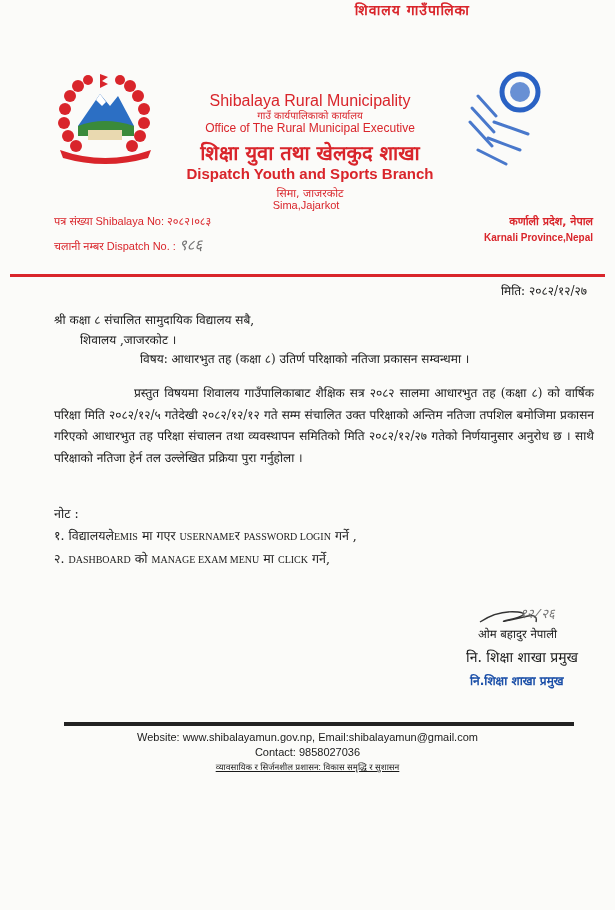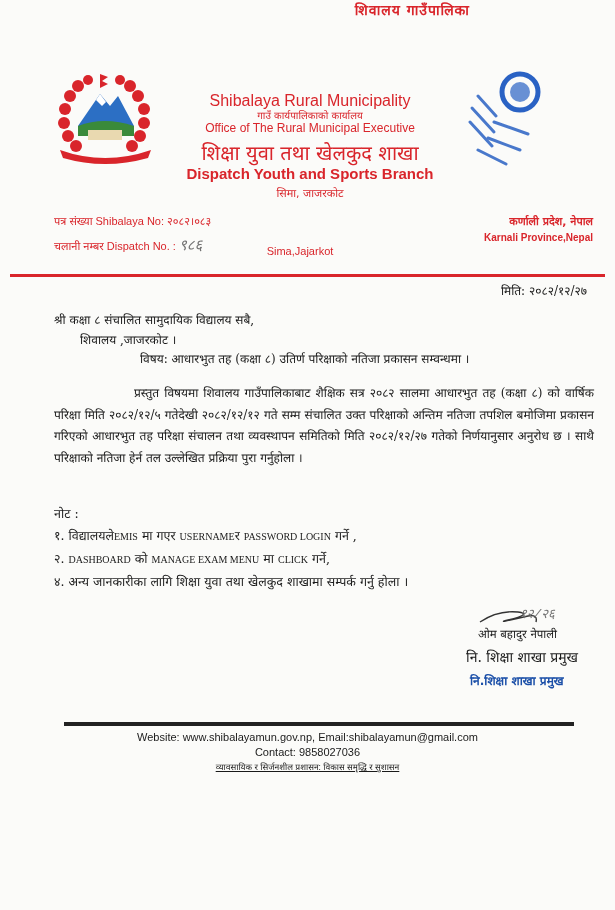--- a/index.html
+++ b/index.html
@@ -7,21 +7,21 @@
          font-family:"DejaVu Sans", sans-serif; color:#1a1a1a; }
   .abs { position:absolute; }
   .red { color:#d9252b; }
   .center { text-align:center; }
   
   #hdr { left:150px; width:320px; top:0; }
   .h-np1 { top:74px; font-size:14px; font-weight:bold; letter-spacing:1px;text-align:right; }
   .h-en1 { top:92px; font-size:16px; font-family:"Liberation Sans",sans-serif; }
   .h-np2 { top:108px; font-size:10px; }
   .h-en2 { top:121px; font-size:12px; font-family:"Liberation Sans",sans-serif; }
-  .h-np3 { top:139px; font-size:20px; font-weight:normal; }
+  .h-np3 { top:139px; font-size:20px; font-weight:bold; }
   .h-en3 { top:165px; font-size:15px; font-weight:bold; font-family:"Liberation Sans",sans-serif; }
   .h-np4 { top:185px; font-size:11px; }
   .h-en4 { top:199px; font-size:11px; font-family:"Liberation Sans",sans-serif; color:#d9252b; }
   .ref { font-size:11px; color:#d9252b; font-family:"Liberation Sans",sans-serif; }
   .handwrite { font-family:Liberation Mono, monospace; font-style:italic; color:#737373; font-size:15px; }
   #redline { left:10px; right:10px; top:274px; height:3px; background:#d9252b; }
   .body-txt { font-family:"DejaVu Serif",serif; font-size:12px; }
   .para { left:54px; width:540px; top:383px; font-family:"DejaVu Serif",serif; font-size:12px; line-height:21.5px; text-align:justify; text-indent:80px; }
   .notes { left:54px; top:503px; font-family:"DejaVu Serif",serif; font-size:12.5px; line-height:22px; }
   .sc { font-variant:small-caps; font-size:10px; font-family:"Liberation Serif",serif; }
@@ -75,21 +75,21 @@
   </svg>
 </div>
 
 <div class="abs center red h-np1" id="hdr">शिवालय गाउँपालिका</div>
 <div class="abs center red h-en1" style="left:150px;width:320px;">Shibalaya Rural Municipality</div>
 <div class="abs center red h-np2" style="left:150px;width:320px;">गाउँ कार्यपालिकाको कार्यालय</div>
 <div class="abs center red h-en2" style="left:150px;width:320px;">Office of The Rural Municipal Executive</div>
 <div class="abs center red h-np3" style="left:120px;width:380px;">शिक्षा युवा तथा खेलकुद शाखा</div>
 <div class="abs center red h-en3" style="left:120px;width:380px;">Dispatch Youth and Sports Branch</div>
 <div class="abs center red h-np4" style="left:150px;width:320px;">सिमा, जाजरकोट</div>
-<div class="abs center h-en4" style="left:140px;width:320px;margin-top:46px;">Sima,Jajarkot</div>
+<div class="abs center h-en4" style="left:146px;width:320px;">Sima,Jajarkot</div>
 
 <div class="abs ref" style="left:54px;top:213px;">
   <span>पत्र संख्या Shibalaya No:</span>
   <span>२०८२।०८३</span>
 </div>
 <div class="abs ref" style="left:54px;top:234px;">
   <span>चलानी नम्बर Dispatch No. :</span>
   <span class="handwrite">९८६</span>
 </div>
 
@@ -119,24 +119,20 @@
   </div>
   <div>
     <span>२.</span>
     <span class="sc">DASHBOARD</span>
     <span>को</span>
     <span class="sc">MANAGE EXAM MENU</span>
     <span>मा</span>
     <span class="sc">CLICK</span>
     <span>गर्ने,</span>
   </div>
-  <div>
-    <span>४.</span>
-    <span>अन्य जानकारीका लागि शिक्षा युवा तथा खेलकुद शाखामा सम्पर्क गर्नु होला ।</span>
-  </div>
 </div>
 
 <div class="abs" style="left:478px;top:602px;width:80px;height:28px;">
   <svg width="80" height="28" viewBox="0 0 80 28">
     <path d="M2 20 Q20 8 40 10 Q55 12 30 18 Q15 22 50 14 Q60 12 58 20" fill="none" stroke="#333" stroke-width="1.4"></path>
   </svg>
 </div>
 <div class="abs handwrite" style="left:520px;top:604px;font-size:13px;">१२/२६</div>
 <div class="abs body-txt" style="left:478px;top:626px;font-size:11.5px;">ओम बहादुर नेपाली</div>
 <div class="abs body-txt" style="left:466px;top:647px;font-size:14px;">नि. शिक्षा शाखा प्रमुख</div>

